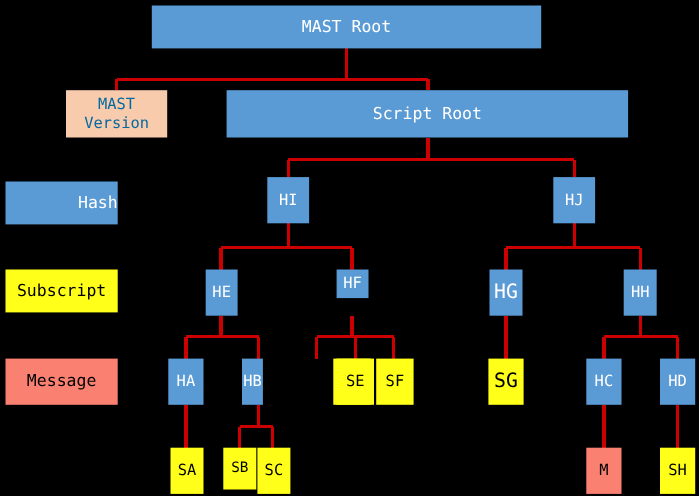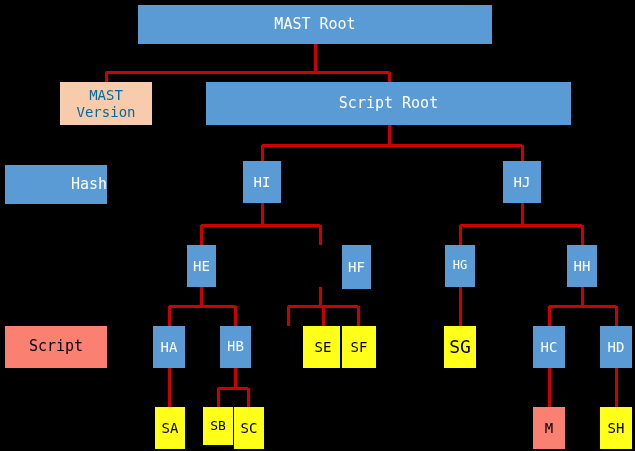--- a/index.html
+++ b/index.html
@@ -114,41 +114,44 @@
 
       <path d="M549,368 L549,407"></path>
 
       <path d="M616,368 L616,407"></path>
     </g>
   </svg>
 
   <div class="legend-box node hash" style="left:5px; top:165px; width:102px; height:39px; font-size:15px;justify-content:flex-end;">
     <span>Hash</span>
   </div>
+  <div class="legend-box node subscript" style="left:5px; top:245px; width:102px; height:39px; font-size:15px;">
+    <span>Subscript</span>
+  </div>
   <div class="legend-box node message" style="left:5px; top:326px; width:102px; height:42px; font-size:15px;">
-    <span>Script</span>
+    <span>Message</span>
   </div>
 
   <div class="node hash" style="left:138px; top:5px; width:354px; height:39px; font-size:15px;">MAST Root</div>
 
   <div class="node version" style="left:60px; top:82px; width:92px; height:43px; font-size:14px;">MAST
 Version</div>
 
   <div class="node hash" style="left:206px; top:82px; width:365px; height:43px; font-size:15px;">Script Root</div>
 
   <div class="node hash" style="left:243px; top:161px; width:38px; height:42px; font-size:14px;">HI</div>
   <div class="node hash" style="left:503px; top:161px; width:38px; height:42px; font-size:14px;">HJ</div>
 
   <div class="node hash" style="left:187px; top:245px; width:29px; height:42px; font-size:14px;">HE</div>
-  <div class="node hash" style="left:306px; top:245px; width:29px; height:44px; font-size:14px;margin-left:36px;">HF</div>
-  <div class="node hash" style="left:445px; top:245px; width:30px; height:42px; font-size:12px;">HG</div>
+  <div class="node hash" style="left:306px; top:245px; width:29px; height:26px; font-size:14px;">HF</div>
+  <div class="node hash" style="left:445px; top:245px; width:30px; height:42px; font-size:18px;">HG</div>
   <div class="node hash" style="left:567px; top:245px; width:30px; height:42px; font-size:14px;">HH</div>
 
   <div class="node hash" style="left:153px; top:326px; width:32px; height:42px; font-size:14px;">HA</div>
-  <div class="node hash" style="left:220px; top:326px; width:31px; height:42px; font-size:14px;font-family:Liberation Mono, monospace;">HB</div>
+  <div class="node hash" style="left:220px; top:326px; width:19px; height:42px; font-size:14px;">HB</div>
 
   <div class="node subscript" style="left:271px; top:326px; width:34px; height:42px; font-size:11px;margin-left:32px;">SD</div>
   <div class="node subscript" style="left:306px; top:326px; width:34px; height:42px; font-size:14px;">SE</div>
   <div class="node subscript" style="left:342px; top:326px; width:34px; height:42px; font-size:14px;">SF</div>
 
   <div class="node subscript" style="left:444px; top:326px; width:32px; height:42px; font-size:18px;">SG</div>
 
   <div class="node hash" style="left:533px; top:326px; width:32px; height:42px; font-size:14px;">HC</div>
   <div class="node hash" style="left:600px; top:326px; width:32px; height:42px; font-size:14px;">HD</div>
 

